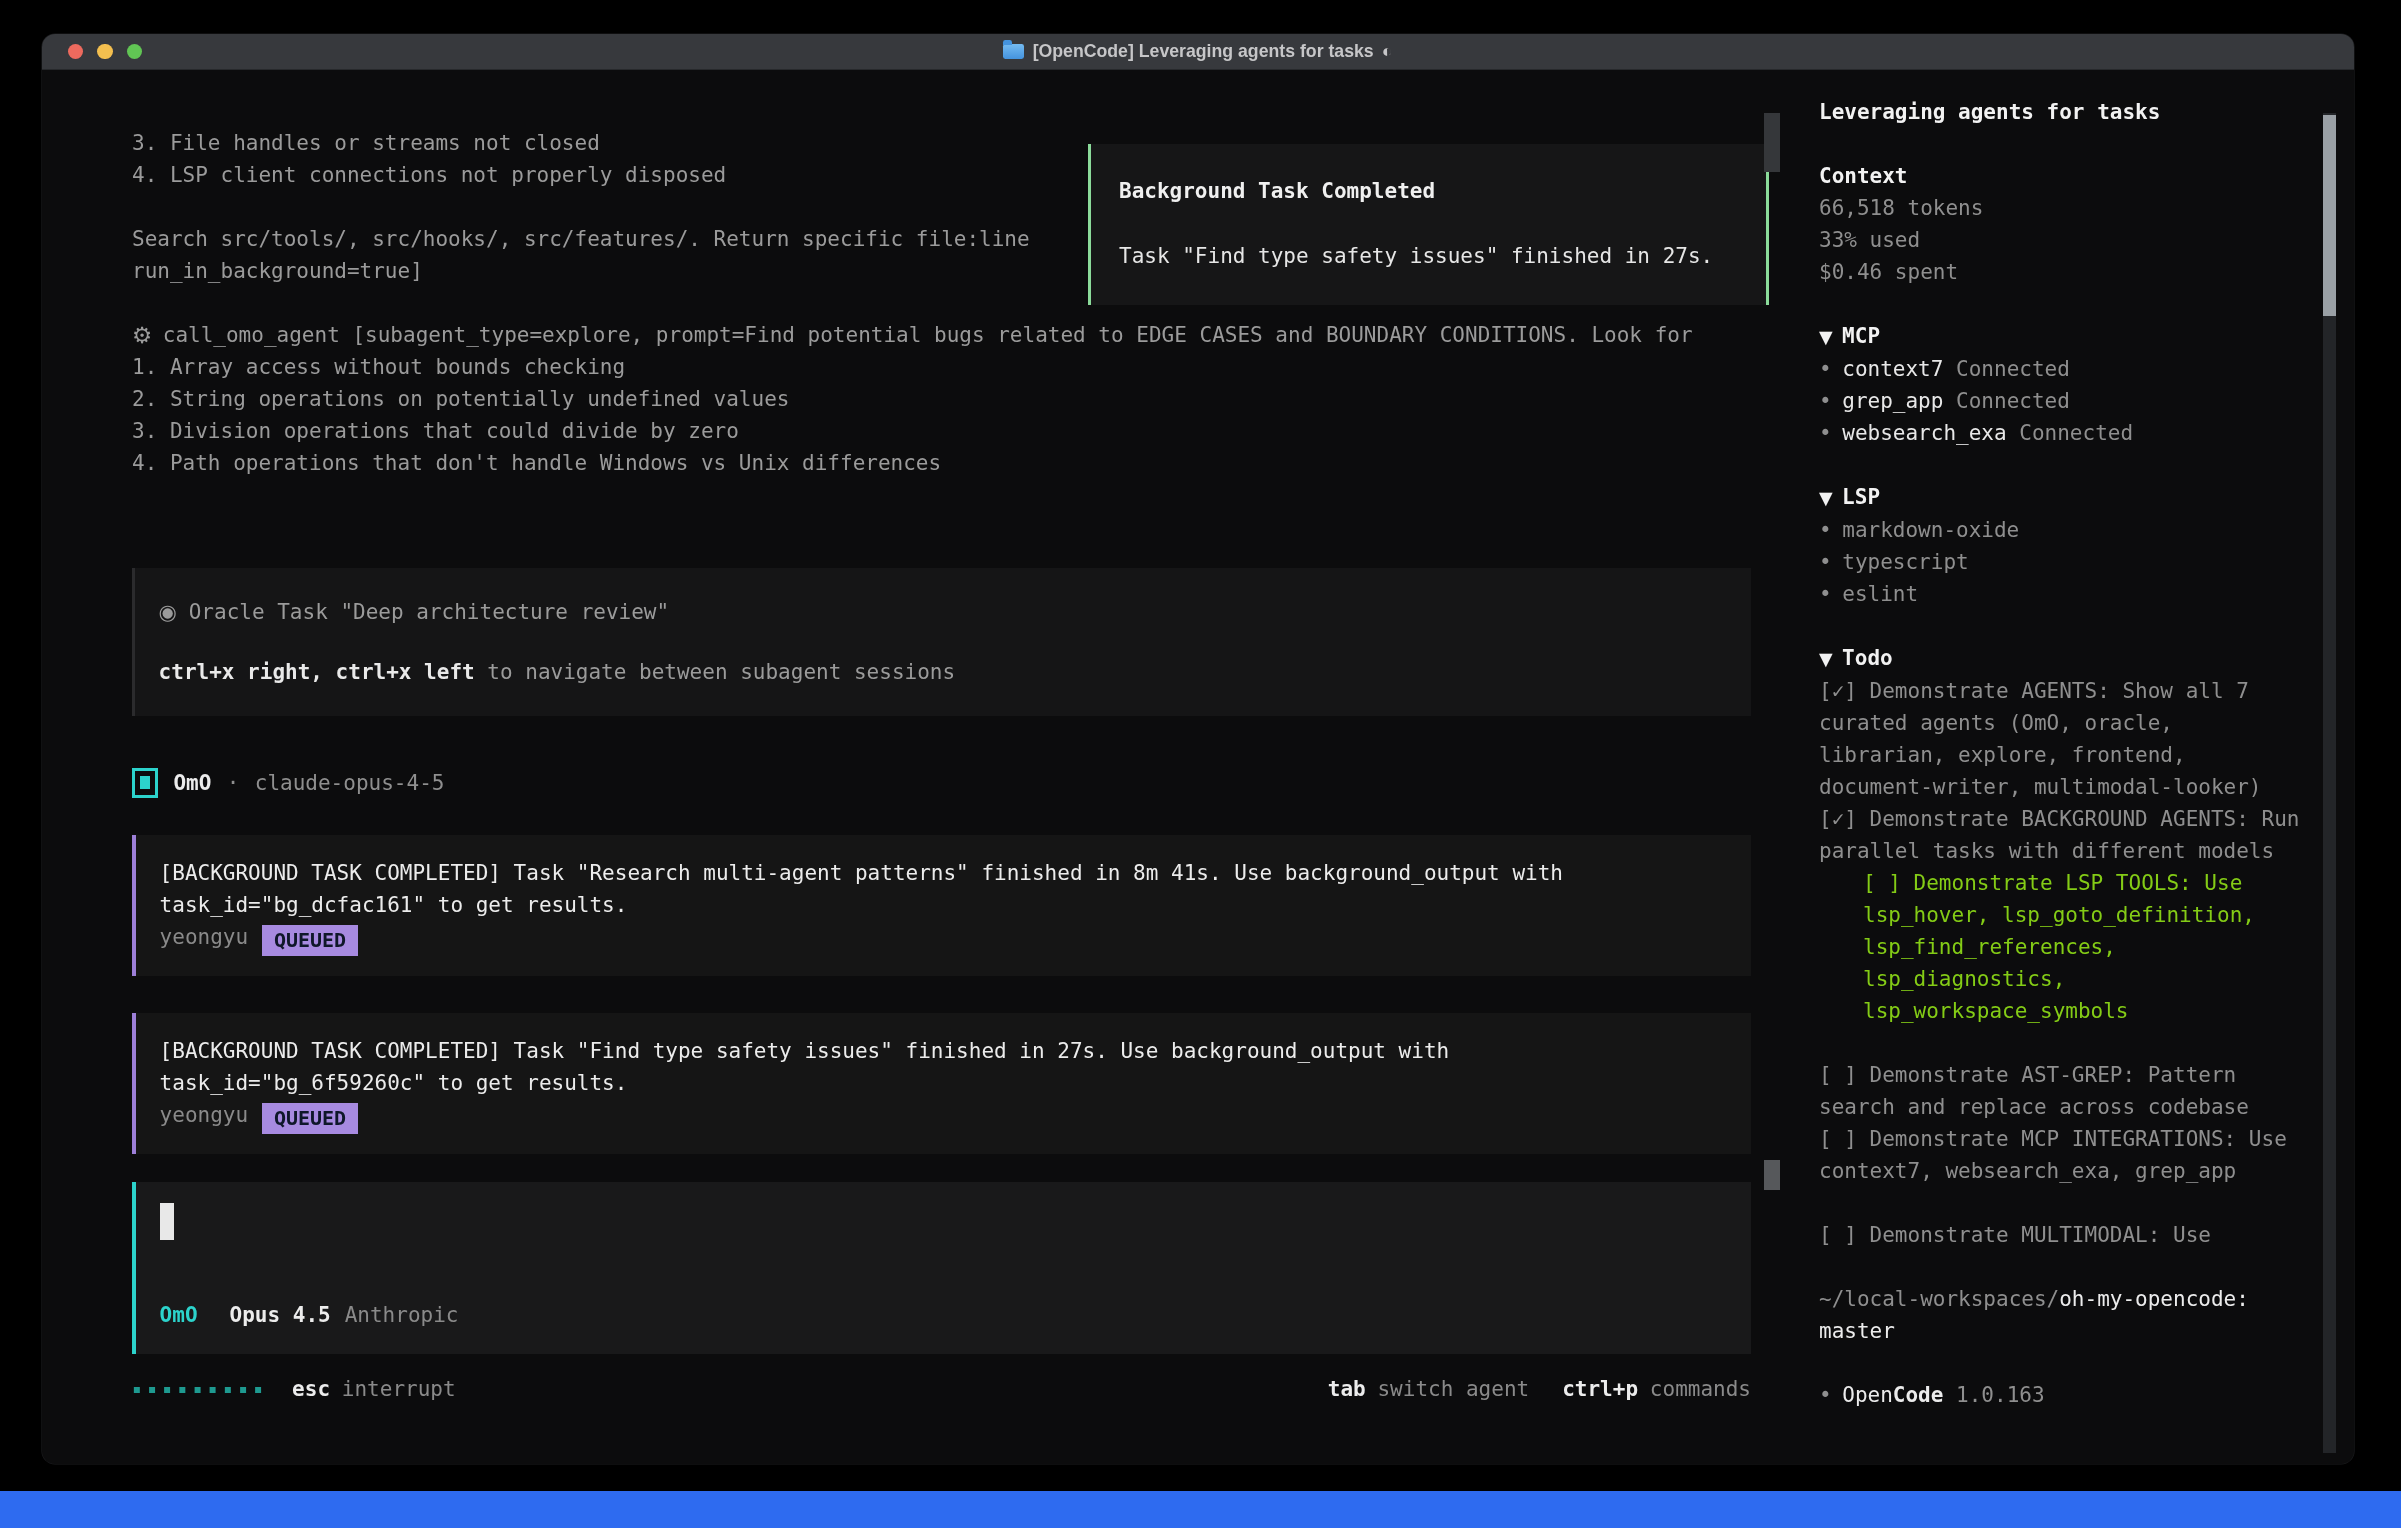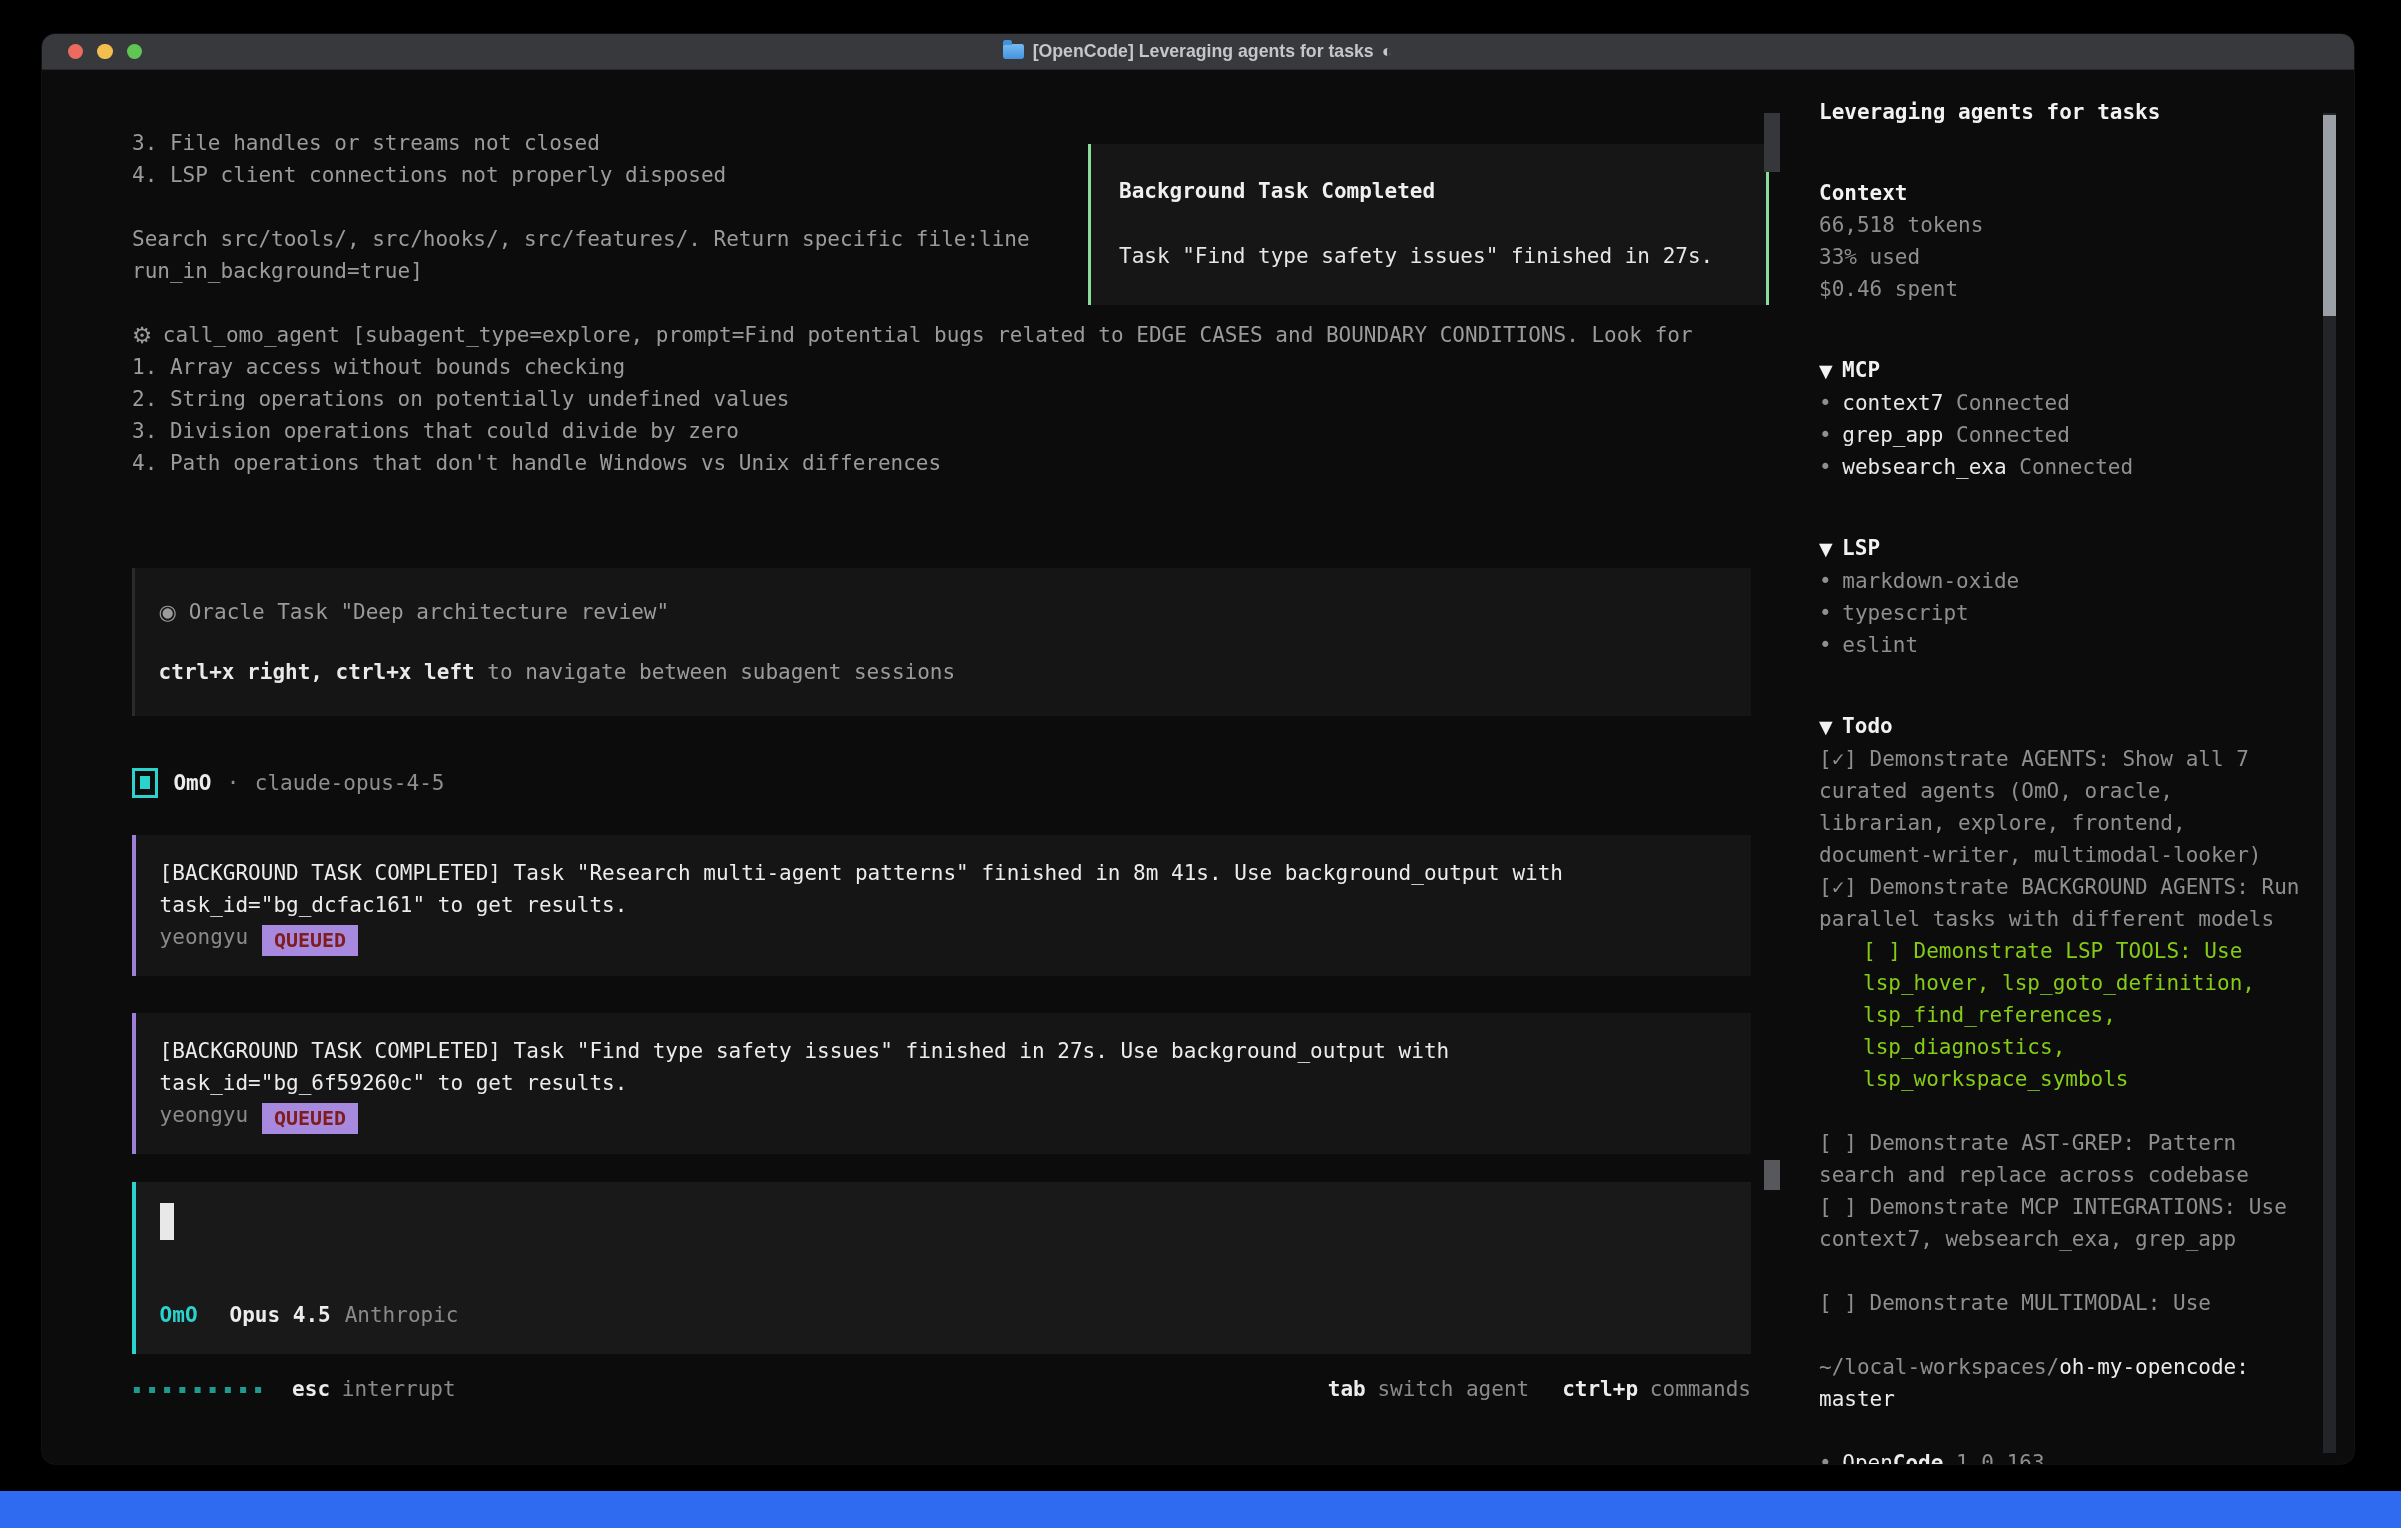--- a/index.html
+++ b/index.html
@@ -41,21 +41,21 @@
   .agent-line { margin-top:52px; display:flex; align-items:center; gap:15.4px; }
   .agent-badge { width:20px; height:23.6px; border:3px solid #2cd3cc; display:inline-flex;
                  align-items:center; justify-content:center; }
   .agent-badge .fill { width:9.5px; height:13px; background:#2cd3cc; }
   .agent-name { color:#ececec; font-size:21px; font-weight:bold; }
   .agent-model { color:#8f8f8f; font-size:21px; }
 
   .task-box { margin-top:37px; background:#151515; border-left:4.1px solid #9d7fd8; padding:22.5px 23.6px 20px 23.6px; }
   .task-meta { display:flex; gap:14px; margin-top:3.5px; }
   .task-user { color:#8a8a8a; font-size:21px; }
-  .badge { background:#a78ae0; color:#7f1d1d; font-weight:bold; font-size:20px;
+  .badge { background:#a78ae0; color:#0f172a; font-weight:bold; font-size:20px;
            padding:3.5px 11.8px; display:inline-block; }
 
   .input-box { margin-top:28px; background:#19191a; border-left:4.1px solid #2cd3cc;
                padding:21px 23.6px 23.6px 23.6px; }
   .cursor { display:inline-block; width:14px; height:37px; background:#e8e8e8; }
   .input-meta { margin-top:57px; display:flex; gap:0; font-size:21px; line-height:32px; }
   .input-agent { color:#2cd3cc; font-weight:bold; }
   .input-model { color:#ececec; font-weight:bold; margin-left:32px; }
   .input-provider { color:#8a8a8a; margin-left:14px; }
 
@@ -73,21 +73,21 @@
   .notif-title { color:#f0f0f0; font-weight:bold; font-size:21px; line-height:32px; }
   .notif-body { color:#e6e6e6; font-size:21px; line-height:32px; margin-top:33px; }
 
   .main-scroll-thumb1 { position:absolute; right:8.3px; top:43px; width:15.4px; height:59px; background:#35373a; }
   .main-scroll-thumb2 { position:absolute; right:8.3px; top:1090px; width:15.4px; height:29.5px; background:#56585b; }
 
   
   .sidebar { flex:1; position:relative; padding:26px 53px 0 31px; box-sizing:border-box;
              font-size:21px; line-height:32px; }
   .sb-title { color:#f2f2f2; font-weight:bold; }
-  .sb-section-head { color:#f2f2f2; font-weight:bold; margin-top:49px; }
+  .sb-section-head { color:#f2f2f2; font-weight:bold; margin-top:32px; }
   .sb-line { color:#8f8f8f; min-height:32px; }
   .sb-item { color:#8f8f8f; }
   .sb-item .name { color:#e8e8e8; }
   .bullet { margin-right:10.6px; color:#8f8f8f; }
   .tri { margin-right:9.5px; font-size:17.7px; font-family:"DejaVu Sans", sans-serif; }
   .todo-dim { color:#8f8f8f; white-space:pre-wrap; }
   .todo-green { color:#84cc16; white-space:pre-wrap;margin-left:44px; }
   .gap-line { height:32px; }
   .workspace { margin-top:32px; color:#8f8f8f; }
   .workspace .repo { color:#ececec; }

